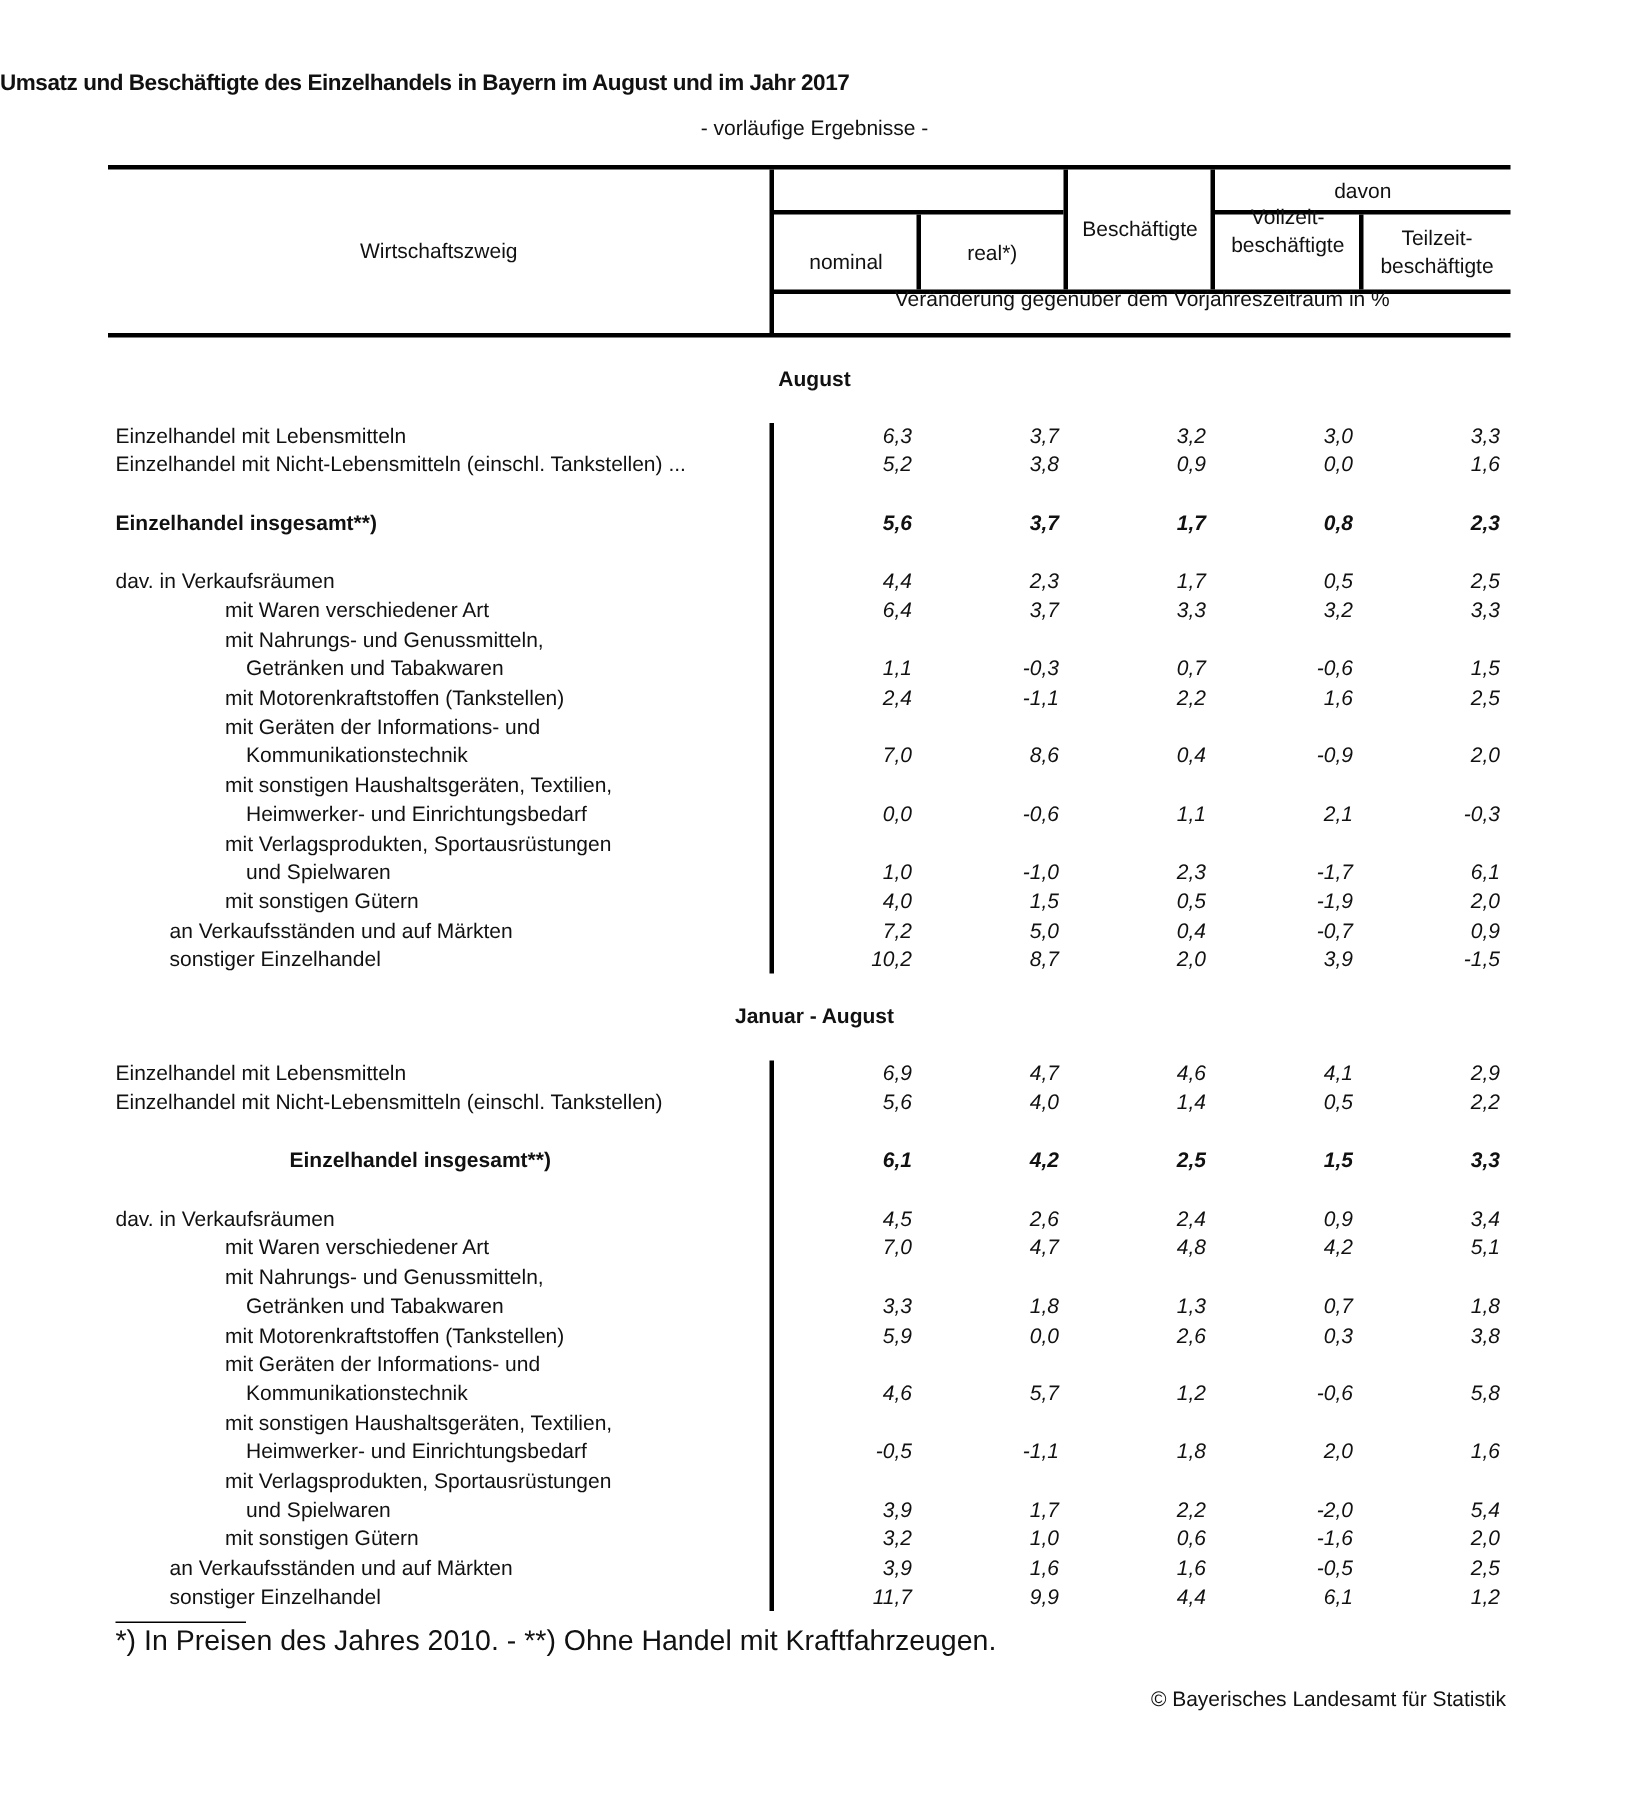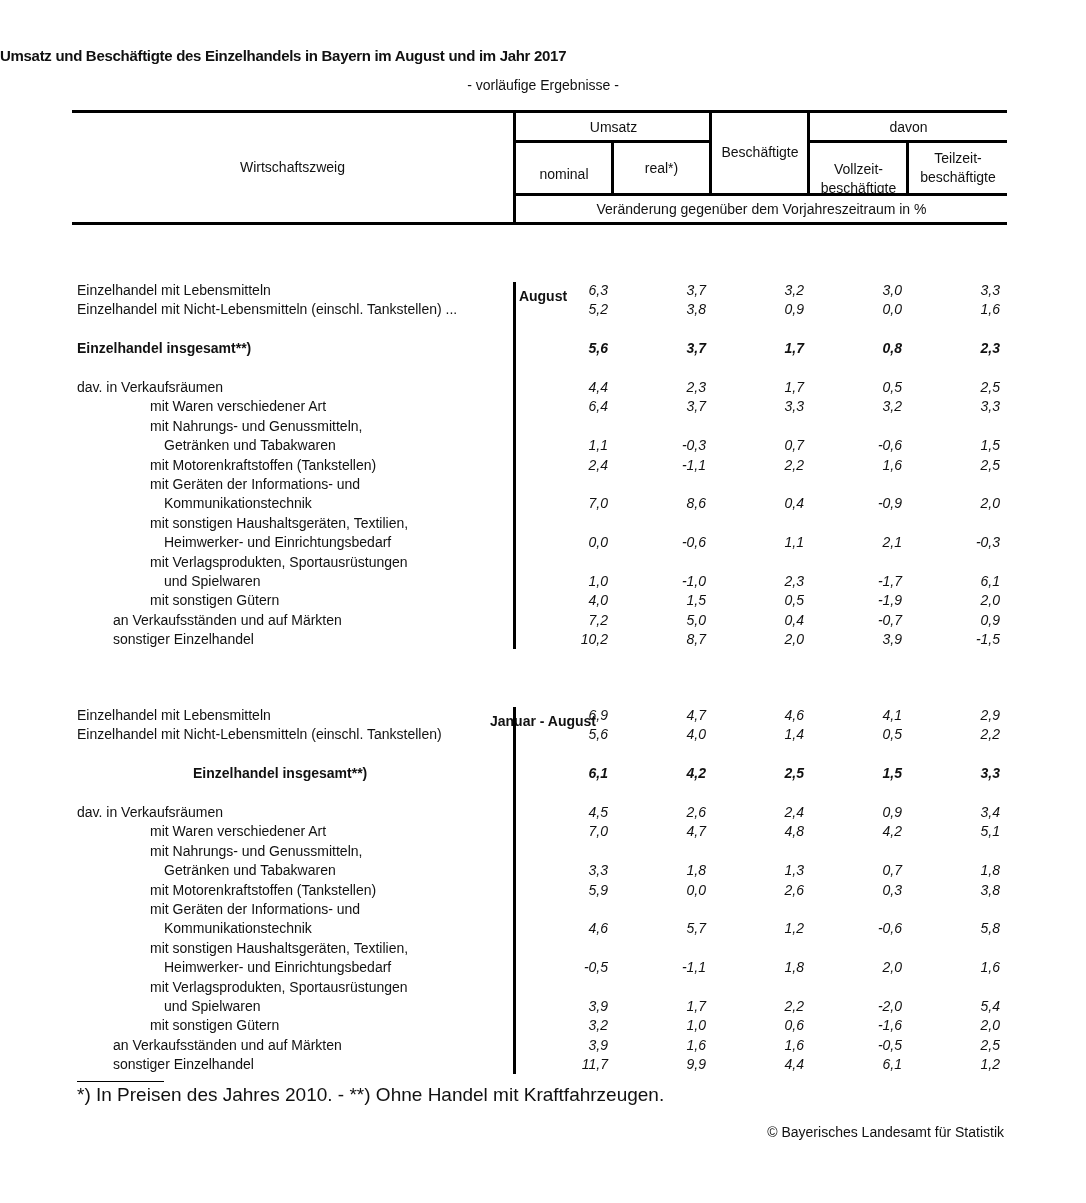--- a/index.html
+++ b/index.html
@@ -3,61 +3,60 @@
   <meta charset="utf-8">
   <style>
     html, body { margin: 0; padding: 0; background: #ffffff; }
     body { width: 1086px; height: 1203px; position: relative; font-family: "Liberation Sans", sans-serif; color: #111; overflow: hidden; }
     .title { position: absolute; top: 47px; left: 0; width: 1086px; font-size: 15px; font-weight: bold; letter-spacing: -0.3px; }
     .subtitle { position: absolute; top: 77px; left: 0; width: 1086px; text-align: center; font-size: 14px; }
     .hdr { position: absolute; left: 72px; top: 110px; width: 935px; height: 115px; border-top: 3px solid #000; border-bottom: 3px solid #000; box-sizing: border-box; }
     .hcell { position: absolute; box-sizing: border-box; font-size: 14px; text-align: center; display: flex; align-items: center; justify-content: center; line-height: 19px; }
     .vline { position: absolute; background: #000; width: 3px; }
     .hline { position: absolute; background: #000; height: 3px; }
-    .section-head { position: absolute; left: 0; width: 1086px; text-align: center; font-size: 14px; font-weight: bold; margin-top: 44px; }
+    .section-head { position: absolute; left: 0; width: 1086px; text-align: center; font-size: 14px; font-weight: bold; }
     .row { position: absolute; left: 72px; width: 935px; height: 19.4px; font-size: 14px; }
     .row .lbl { position: absolute; left: 5px; top: 0; white-space: nowrap; }
     .row .v { position: absolute; top: 0; width: 80px; text-align: right; font-style: italic; }
     .row.bold .lbl, .row.bold .v { font-weight: bold; }
     .row .v0 { left: 456px; } .row .v1 { left: 554px; } .row .v2 { left: 652px; } .row .v3 { left: 750px; } .row .v4 { left: 848px; }
     .footnote-rule { position: absolute; left: 77px; top: 1081px; width: 87px; height: 1px; background: #000; }
     .footnote { position: absolute; left: 77px; top: 1084px; font-size: 19px; }
     .copyright { position: absolute; right: 82px; top: 1124px; font-size: 14px; }
   </style>
 </head>
 <body>
 
 <div class="title">Umsatz und Beschäftigte des Einzelhandels in Bayern im August und im Jahr 2017</div>
 <div class="subtitle">- vorläufige Ergebnisse -</div>
 
 <div class="hdr">
 
   <div class="hcell" style="left:0;top:0;width:441px;height:109px;">Wirtschaftszweig</div>
   <div class="vline" style="left:441px;top:0;height:109px;"></div>
-  <div class="hcell" style="left:444px;top:0;width:195px;height:28px;">Umsatz</div>
   <div class="vline" style="left:637px;top:0;height:80px;"></div>
   <div class="hcell" style="left:640px;top:0;width:96px;height:80px;align-items:flex-start;padding-top:30px;">Beschäftigte</div>
   <div class="vline" style="left:735px;top:0;height:80px;"></div>
   <div class="hcell" style="left:738px;top:0;width:197px;height:28px;">davon</div>
   <div class="hline" style="left:444px;top:27px;width:193px;"></div>
   <div class="hline" style="left:738px;top:27px;width:197px;"></div>
   <div class="hcell" style="left:444px;top:30px;width:96px;height:62px;">nominal</div>
   <div class="vline" style="left:539px;top:30px;height:50px;"></div>
   <div class="hcell" style="left:542px;top:30px;width:95px;height:50px;">real*)</div>
-  <div class="hcell" style="left:738px;top:41px;width:97px;height:50px;flex-direction:column;">
+  <div class="hcell" style="left:738px;top:16px;width:97px;height:50px;flex-direction:column;">
     <span>Vollzeit-</span>
     <span>beschäftigte</span>
   </div>
   <div class="vline" style="left:834px;top:30px;height:50px;"></div>
   <div class="hcell" style="left:837px;top:30px;width:98px;height:50px;flex-direction:column;">
     <span>Teilzeit-</span>
     <span>beschäftigte</span>
   </div>
   <div class="hline" style="left:444px;top:80px;width:491px;"></div>
-  <div class="hcell" style="left:444px;top:83px;width:491px;height:26px;">Veränderung gegenüber dem Vorjahreszeitraum in %</div>
+  <div class="hcell" style="left:444px;top:73px;width:491px;height:26px;">Veränderung gegenüber dem Vorjahreszeitraum in %</div>
 </div>
 
 <div id="body-area">
     <div class="section-head" style="top: 244px;">August</div>
     <div class="vline" style="left: 513px; top: 282px; height: 366.6px;"></div>
     <div class="row" style="top: 282px;">
       <span class="lbl" style="left: 5px;">Einzelhandel mit Lebensmitteln</span>
       <span class="v v0">6,3</span>
       <span class="v v1">3,7</span>
       <span class="v v2">3,2</span>

